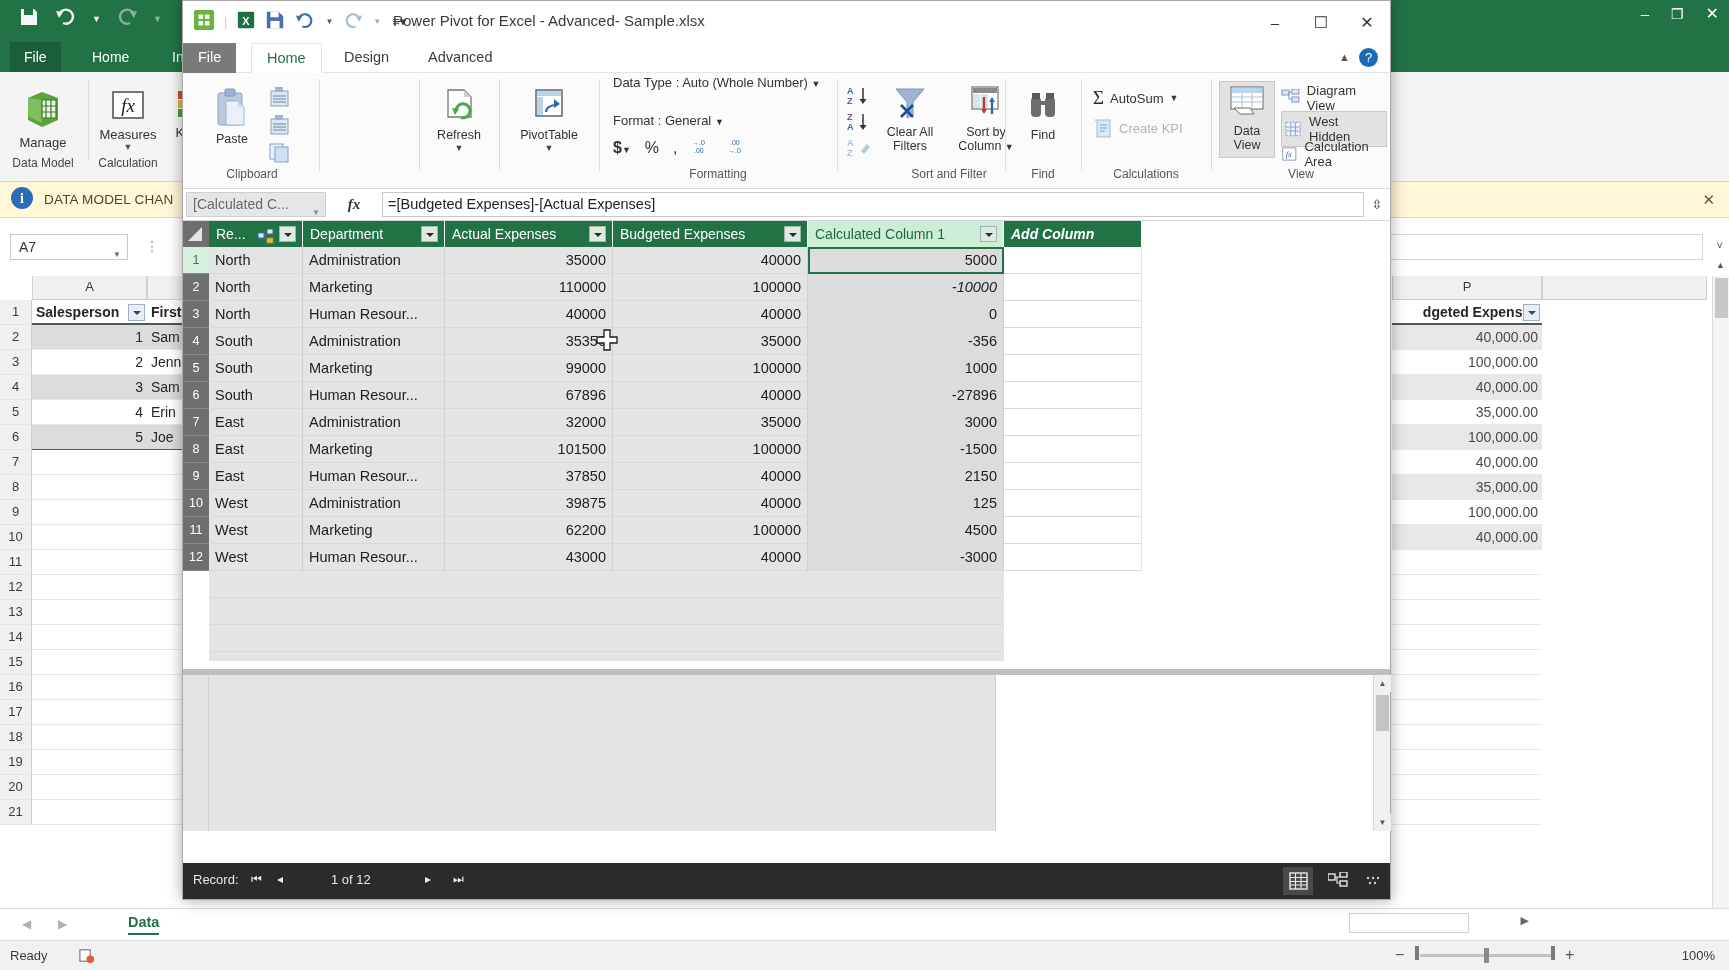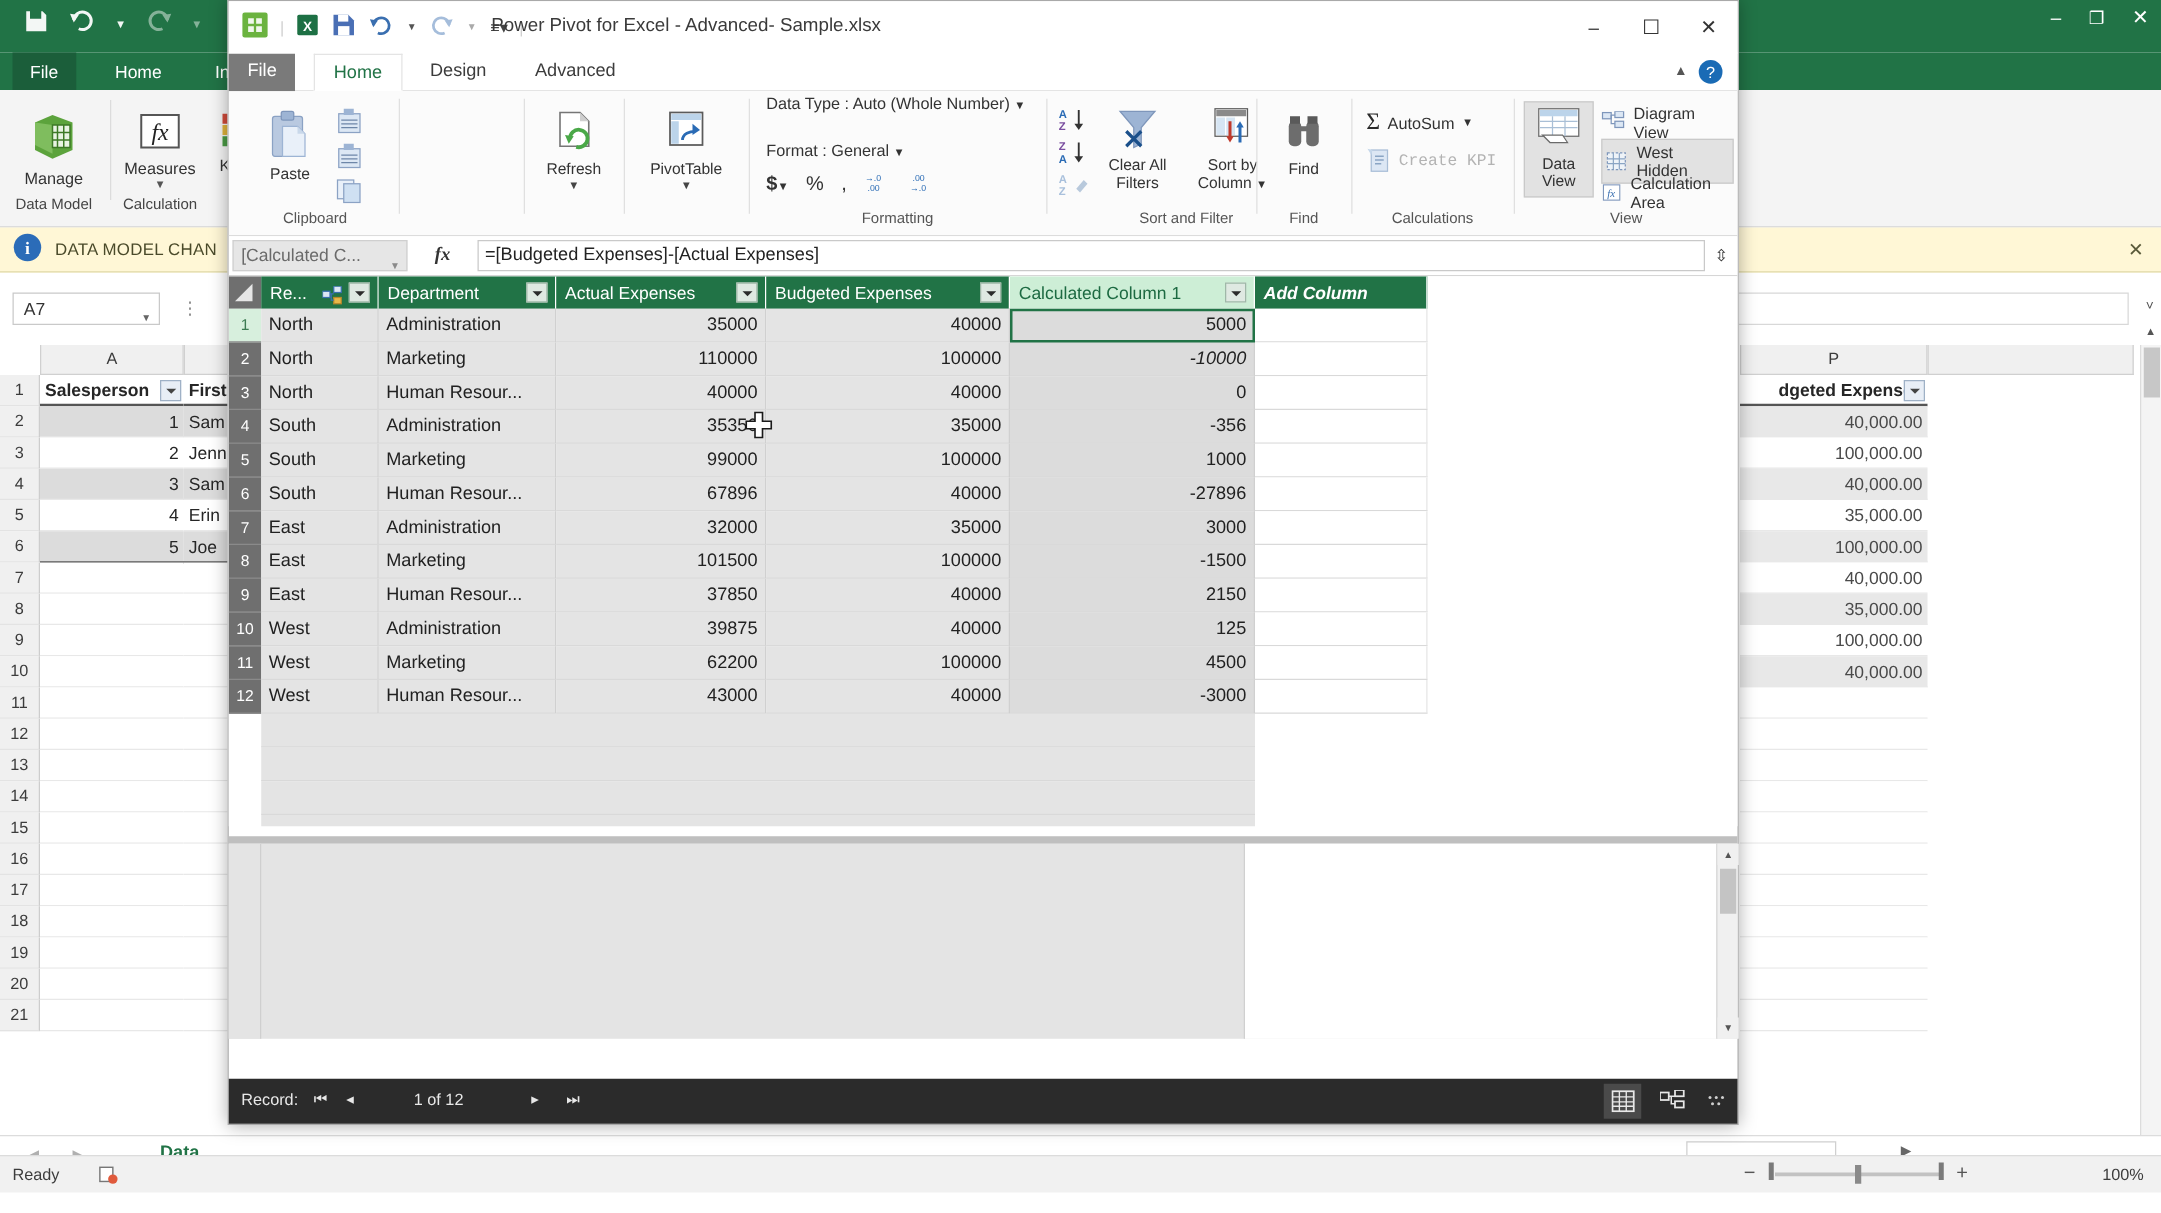--- a/index.html
+++ b/index.html
@@ -52,21 +52,21 @@
   .pp-tab.active { border:1px solid #e4e4e4; border-bottom:1px solid #fff; background:#fff; color:#217346; }
   .pp-help { position:absolute; right:12px; top:5px; width:19px; height:19px; border-radius:50%; background:#1a6bb5; color:#fff; font-size:13px; text-align:center; line-height:19px; }
   .pp-collapse { position:absolute; right:40px; top:8px; font-size:11px; color:#555; }
 
   .pp-ribbon { position:relative; height:116px; background:#fbfbfb; border-bottom:1px solid #dcdcdc; }
   .pp-grp { position:absolute; top:2px; height:108px; }
   .pp-grp-title { position:absolute; bottom:2px; width:100%; text-align:center; font-size:12px; color:#555; }
   .pp-sep { position:absolute; top:6px; width:1px; height:92px; background:#e0e0e0; }
   .pp-bigbtn { position:absolute; text-align:center; font-size:12.5px; color:#333; line-height:1.15; }
   .pp-smalltext { font-size:13px; color:#333; }
-  .pp-dis { color:#b3b3b3;font-family:Liberation Mono, monospace; }
+  .pp-dis { color:#b3b3b3; }
 
   .pp-formula-row { position:relative; height:32px; background:#fff; border-bottom:1px solid #d6d6d6; display:flex; align-items:center; }
   .pp-colbox { width:140px; height:25px; margin-left:3px; background:#e6e6e6; border:1px solid #cfcfcf; font-size:14px; line-height:23px; color:#6a6a6a; padding-left:6px; position:relative; }
   .pp-colbox-arrow { position:absolute; right:5px; top:8px; font-size:8px; color:#8a8a8a; }
   .pp-fx { width:56px; text-align:center; font-style:italic; font-weight:bold; font-size:15px; color:#333; font-family:"Liberation Serif", serif; }
   .pp-formula-input { flex:1; height:25px; background:#fff; border:1px solid #c9c9c9; font-size:14.5px; line-height:23px; padding-left:5px; color:#222; }
   .pp-formula-expand { width:26px; text-align:center; color:#333; font-size:13px; }
 
   
   .pp-grid { position:relative; background:#fff; height:440px; overflow:hidden; }
@@ -97,21 +97,21 @@
   .pp-sheettab { position:absolute; top:4px; height:27px; line-height:26px; font-size:14px; color:#3a3a3a; padding:0 9px; }
   .pp-sheettab.active { border:1px solid #217346; border-bottom:none; background:#fff; color:#1c6b41; font-weight:bold; }
   .pp-sheetsep { position:absolute; top:9px; width:1px; height:17px; background:#c9c9c9; }
 
   .pp-status { position:absolute; left:0; bottom:0; width:100%; height:36px; background:#2b2b2b; color:#e8e8e8; font-size:13px; }
   .pp-status-item { position:absolute; top:9px; }
   .pp-viewbtn { position:absolute; top:4px; width:30px; height:28px; display:flex; align-items:center; justify-content:center; }
   .pp-viewbtn.active { background:#4a4a4a; }
 
   
-  .ex-status { position:absolute; left:0; bottom:16px; width:1729px; height:30px; background:#f1f1f1; border-top:1px solid #dcdcdc; }
+  .ex-status { position:absolute; left:0; bottom:0; width:1729px; height:30px; background:#f1f1f1; border-top:1px solid #dcdcdc; }
   .ex-status-text { position:absolute; top:7px; font-size:13px; color:#3c3c3c; }
   .ex-zoomslider { position:absolute; top:13px; height:3px; background:#c2c2c2; }
   .ex-zoom-handle { position:absolute; top:7px; width:5px; height:15px; background:#8a8a8a; }
 
   .cursor { position:absolute; pointer-events:none; }
 </style>
 </head>
 <body>
 
 <div id="excel-bg">

